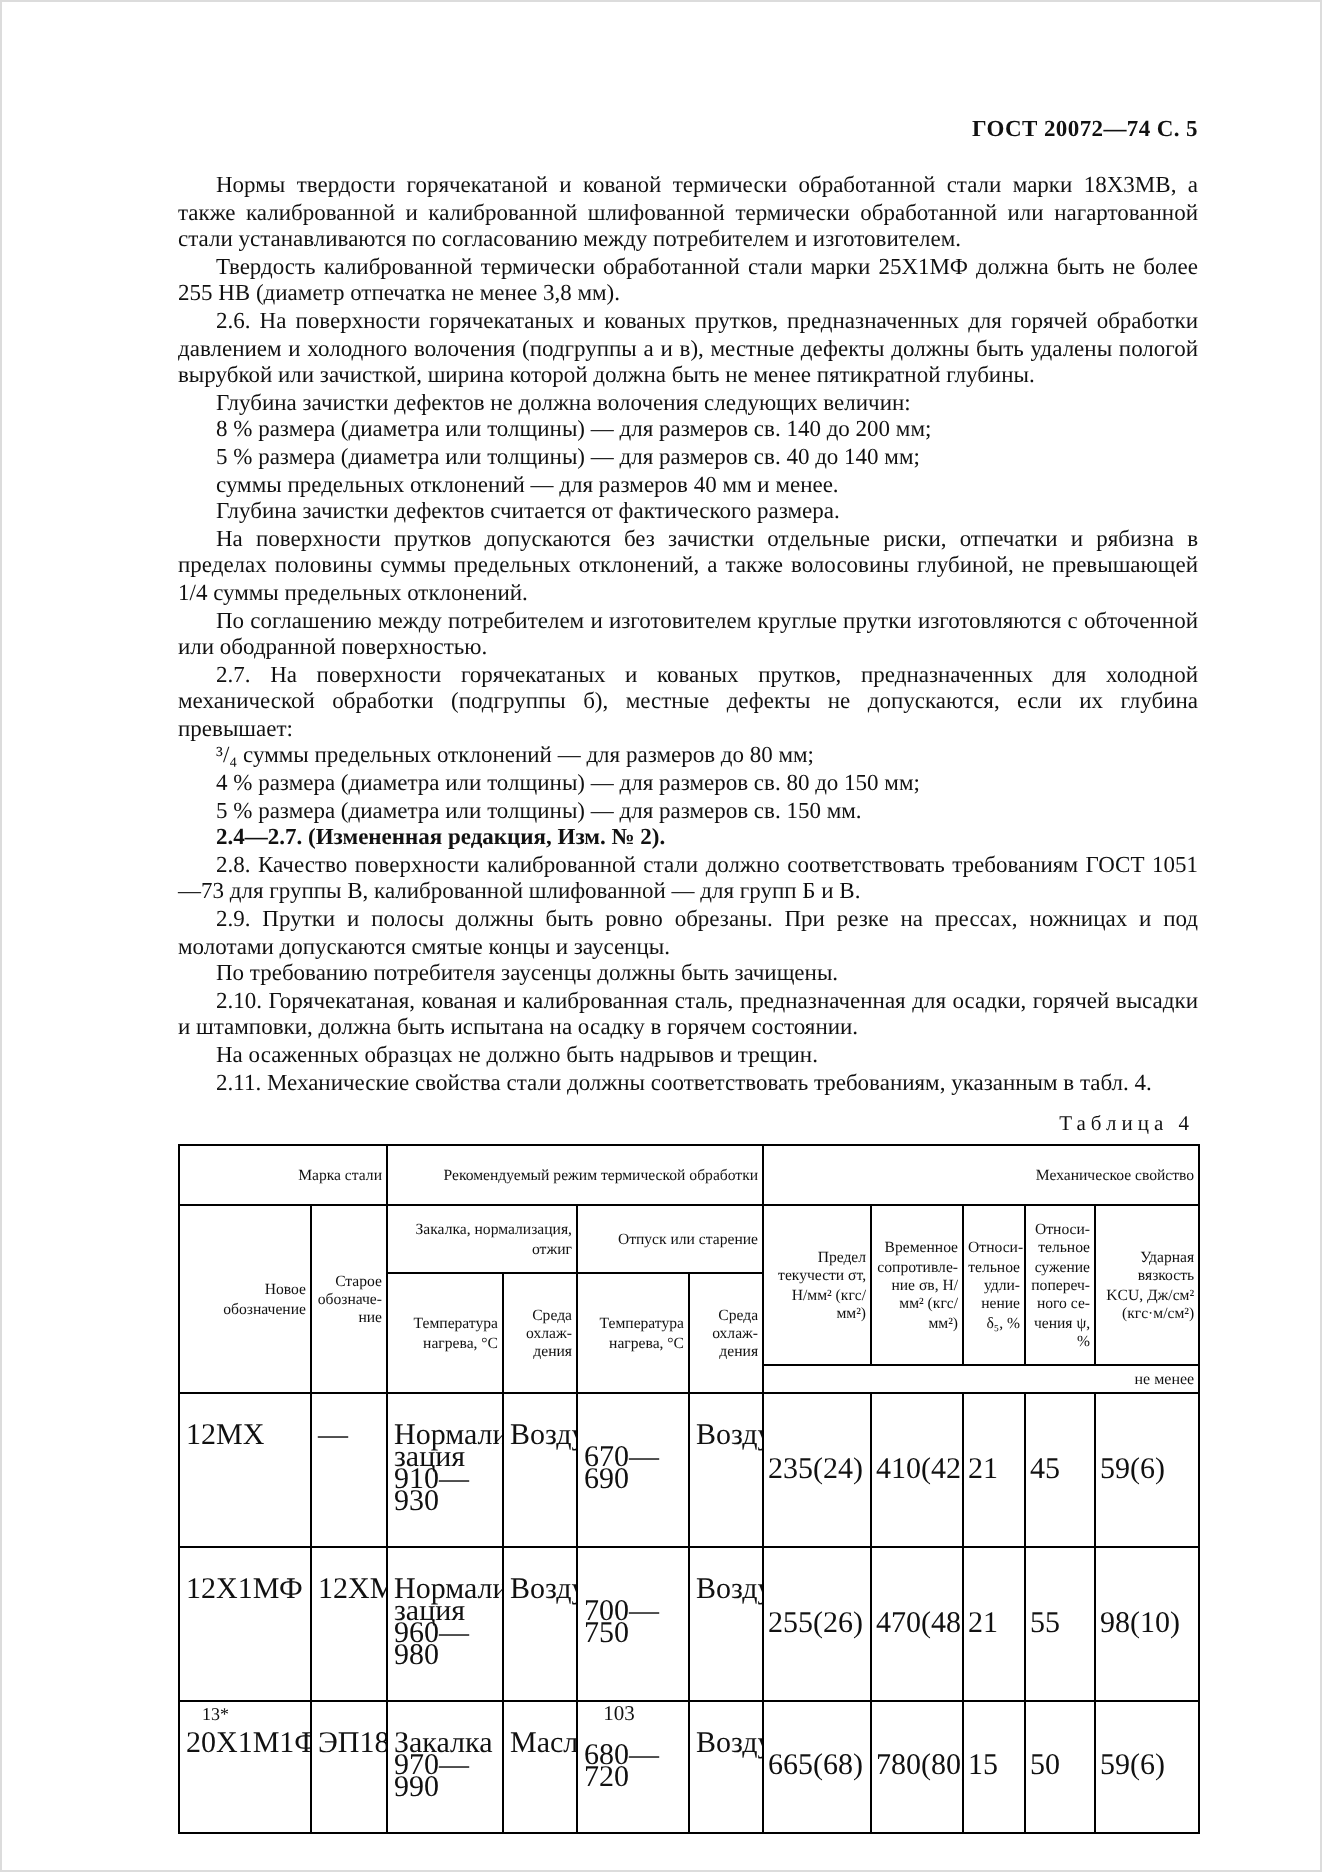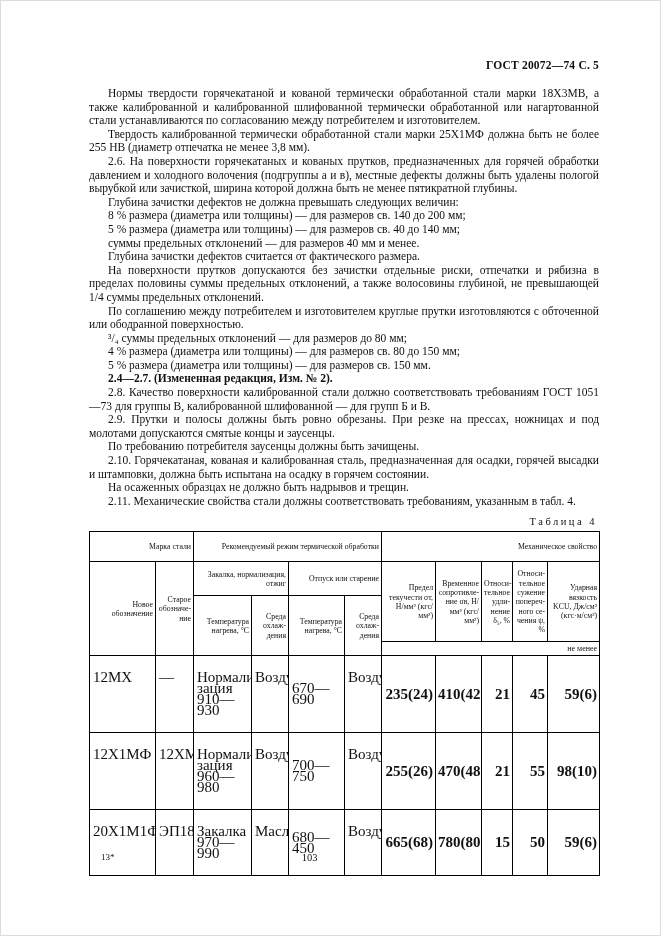--- a/index.html
+++ b/index.html
@@ -35,44 +35,45 @@
   tr.hr1 { height:30px; }
   tr.hr2 { height:34px; }
   tr.hr3 { height:46px; }
   tr.hr4 th { height:14px; font-size:8px; }
   tbody td {
     font-size:15px; line-height:11px; height:46px;
     text-align:center; vertical-align:middle; padding:16px 2px;
   }
   td.cl { text-align:left; vertical-align:top; padding-left:3px; }
   td.cml { text-align:left; vertical-align:middle; padding-left:3px; }
-  td.cm { text-align:right; vertical-align:middle;font-weight:bold; }
+  td.cm { text-align:left; vertical-align:middle; }
   .footer { position:absolute; left:12px; top:851px; width:661px; height:16px;padding-left:29px; }
   .footnote-mark { position:absolute; left:88px; top:0; font-size:9px; }
   .page-number { position:absolute; left:0; width:593px; text-align:center; top:0; font-size:10.5px; }
 </style>
 </head>
 <body>
 
 <div class="sheet">
   <div class="content">
 
     <div class="gost-header">ГОСТ 20072—74 С. 5</div>
 
     <div class="body-text">
       <p>Нормы твердости горячекатаной и кованой термически обработанной стали марки 18Х3МВ, а также калиброванной и калиброванной шлифованной термически обработанной или нагартованной стали устанавливаются по согласованию между потребителем и изготовителем.</p>
       <p>Твердость калиброванной термически обработанной стали марки 25Х1МФ должна быть не более 255 НВ (диаметр отпечатка не менее 3,8 мм).</p>
       <p>2.6. На поверхности горячекатаных и кованых прутков, предназначенных для горячей обработки давлением и холодного волочения (подгруппы а и в), местные дефекты должны быть удалены пологой вырубкой или зачисткой, ширина которой должна быть не менее пятикратной глубины.</p>
-      <p>Глубина зачистки дефектов не должна превышать следующих величин:</p>
+      <p>Глубина зачистки дефектов не должна волочения следующих величин:</p>
       <p>8 % размера (диаметра или толщины) — для размеров св. 140 до 200 мм;</p>
       <p>5 % размера (диаметра или толщины) — для  размеров св. 40 до 140 мм;</p>
       <p>суммы предельных отклонений — для размеров 40 мм и менее.</p>
       <p>Глубина зачистки дефектов считается от фактического размера.</p>
       <p>На поверхности прутков допускаются без зачистки отдельные риски, отпечатки и рябизна в пределах половины суммы предельных отклонений, а также волосовины глубиной, не превышающей 1/4 суммы предельных отклонений.</p>
       <p>По соглашению между потребителем и изготовителем круглые прутки изготовляются с обточенной или ободранной поверхностью.</p>
+      <p>2.7. На поверхности горячекатаных и кованых прутков, предназначенных для холодной механической обработки (подгруппы б), местные дефекты не допускаются, если их глубина превышает:</p>
       <p>³/₄ суммы предельных отклонений — для размеров до 80 мм;</p>
       <p>4 % размера (диаметра или толщины) — для размеров св. 80 до 150 мм;</p>
       <p>5 % размера (диаметра или толщины) — для размеров св. 150 мм.</p>
       <p class="b">2.4—2.7. (Измененная редакция, Изм. № 2).</p>
       <p>2.8. Качество поверхности калиброванной стали  должно  соответствовать  требованиям ГОСТ 1051—73 для группы В, калиброванной шлифованной — для групп Б и В.</p>
       <p>2.9. Прутки и полосы должны быть ровно обрезаны. При резке на прессах, ножницах и под молотами допускаются смятые концы и заусенцы.</p>
       <p>По требованию потребителя заусенцы должны быть зачищены.</p>
       <p>2.10. Горячекатаная, кованая и калиброванная сталь, предназначенная для осадки, горячей высадки и штамповки, должна быть испытана на осадку в горячем состоянии.</p>
       <p>На осаженных образцах не должно быть надрывов и трещин.</p>
       <p>2.11. Механические свойства стали должны соответствовать требованиям, указанным в табл. 4.</p>
@@ -155,21 +156,21 @@
           <td class="cm">98(10)</td>
         </tr>
         <tr>
           <td class="cl">20Х1М1Ф1ТР</td>
           <td class="cl">ЭП182</td>
           <td class="cl">
             <div>Закалка</div>
             <div>970—990</div>
           </td>
           <td class="cl">Масло</td>
-          <td class="cml">680—450</td>
+          <td class="cml">680—720</td>
           <td class="cl">Воздух</td>
           <td class="cm">665(68)</td>
           <td class="cm">780(80)</td>
           <td class="cm">15</td>
           <td class="cm">50</td>
           <td class="cm">59(6)</td>
         </tr>
       </tbody>
     </table>
   </div>

